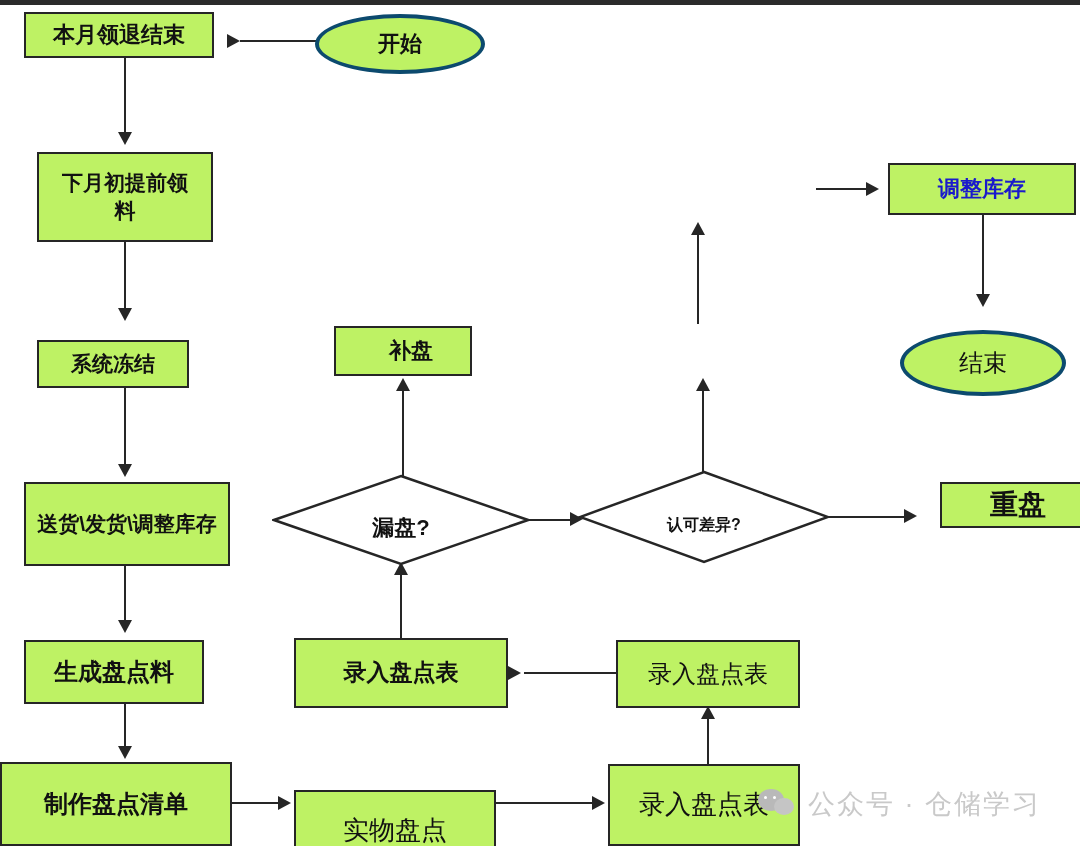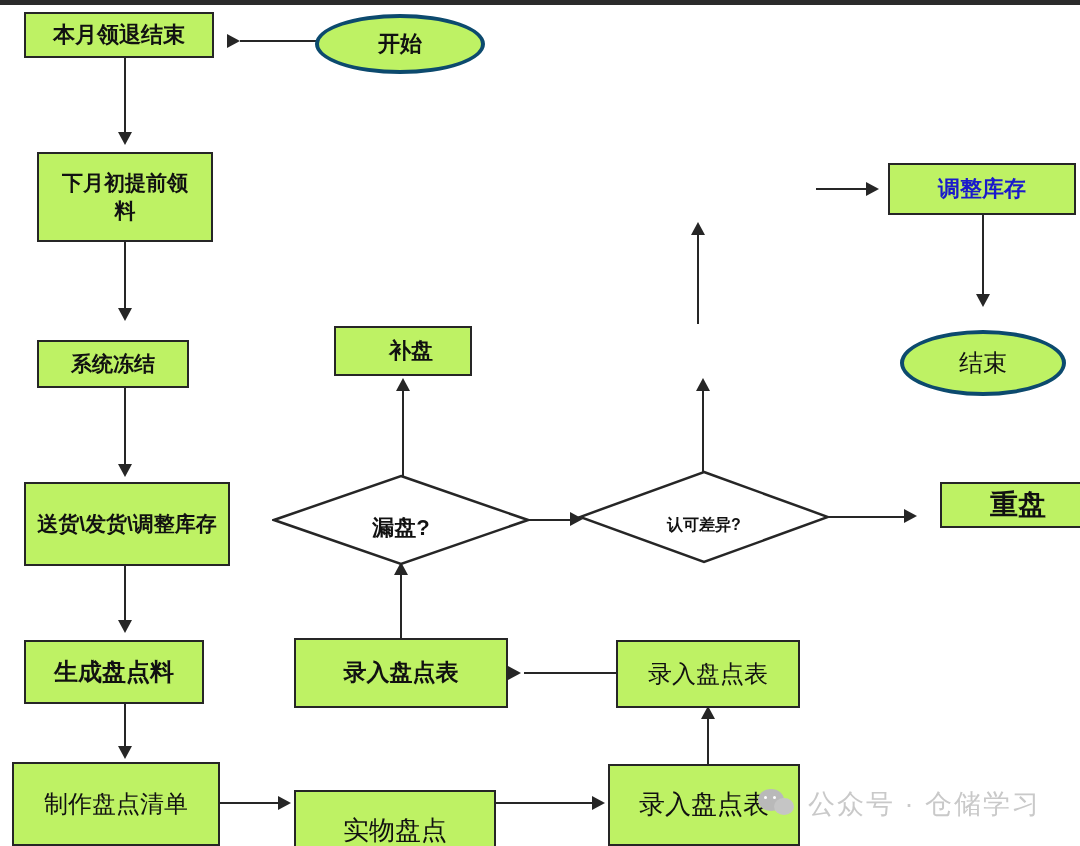--- a/index.html
+++ b/index.html
@@ -109,21 +109,21 @@
   </div>
 
   <div class="node box" style="left:24px;top:482px;width:206px;height:84px;font-size:21px;padding:0 10px;">
     <span>送货\发货\调整库存</span>
   </div>
 
   <div class="node box" style="left:24px;top:640px;width:180px;height:64px;font-size:24px;font-weight:700;">
     <span>生成盘点料</span>
   </div>
 
-  <div class="node box" style="left:12px;top:762px;width:208px;height:84px;font-size:24px;font-weight:400;">
+  <div class="node box" style="left:0px;top:762px;width:232px;height:84px;font-size:24px;font-weight:700;">
     <span>制作盘点清单</span>
   </div>
 
   <div class="node box" style="left:294px;top:764px;width:202px;height:82px;font-size:26px;font-weight:400;margin-top:26px;">
     <span>实物盘点</span>
   </div>
 
   <div class="node box" style="left:608px;top:764px;width:192px;height:82px;font-size:26px;font-weight:400;">
     <span>录入盘点表</span>
   </div>

